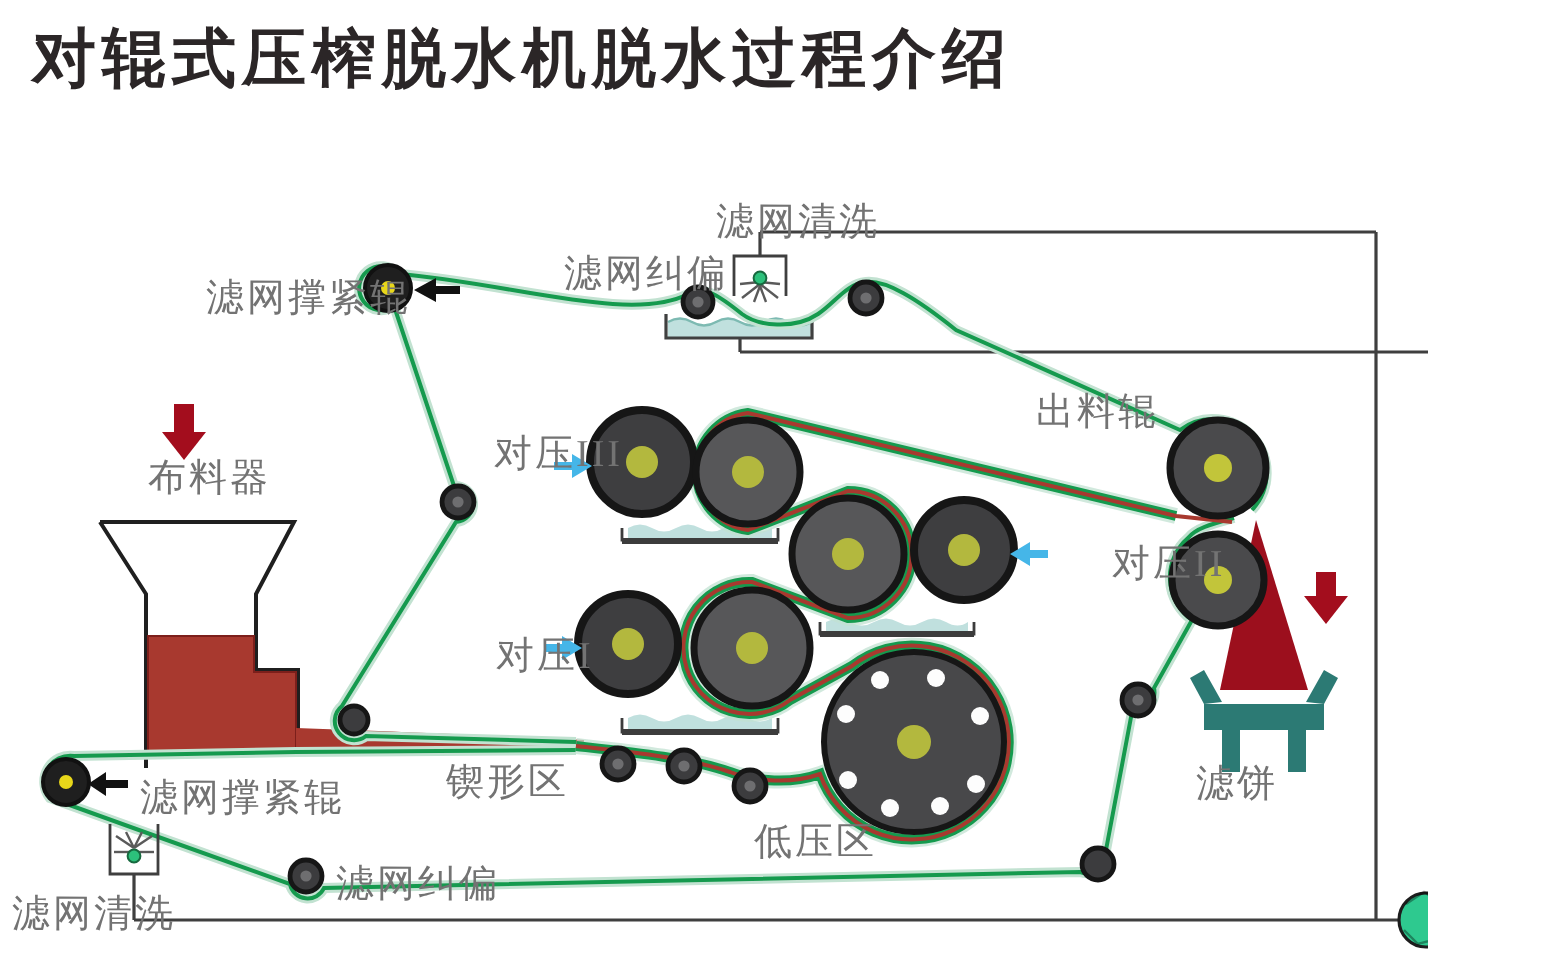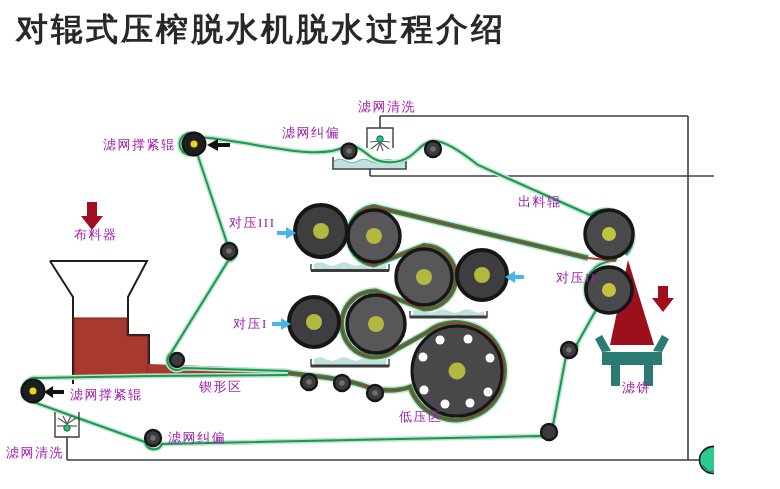--- a/index.html
+++ b/index.html
@@ -1,21 +1,21 @@
 <!DOCTYPE html>
 <html style="--belt-green: #159a4e; --belt-glow: #c2e2d1; --sludge-red: #a8392f; --cake-red: #9c0f1d; --arrow-blue: #45b6e8; --arrow-red: #a30d1d; --roller-dark: #3e3e40; --roller-light: #575759; --roller-ring: #161616; --hub-olive: #b3b83e; --hub-yellow: #e8d71a; --water-blue: #c0e0de; --water-line: #7dbab2; --cart-teal: #2c7a74; --ball-green: #2ec98f; --frame-gray: #3f3f3f;"><head>
 <meta charset="utf-8">
 <style>
   html,body{margin:0;padding:0;background:#ffffff;}
   #canvas{position:relative;width:714px;height:489px;background:#fff;overflow:hidden;
           font-family:"Liberation Serif", serif;text-align:right;}
   #art{position:absolute;left:0;top:0;}
   .title{position:absolute;left:16px;top:8px;font-family:"Liberation Sans","DejaVu Sans",sans-serif;
          font-weight:bold;font-size:32px;letter-spacing:3px;color:#2b2627;white-space:nowrap;}
-  .lbl{position:absolute;font-size:13px;letter-spacing:1.5px;color:#a21caf;white-space:nowrap;
+  .lbl{position:absolute;font-size:19px;letter-spacing:1.5px;color:#737373;white-space:nowrap;
        font-family:"Liberation Serif","DejaVu Serif",serif;}
 </style>
 </head>
 <body>
 
 <div id="canvas">
 
 <svg id="art" width="780" height="489" viewBox="0 0 780 489">
 
   <g style="stroke:var(--frame-gray);stroke-width:1.6;fill:none">
@@ -212,24 +212,24 @@
     <circle cx="713" cy="460" r="13.5" style="fill:var(--ball-green);stroke:#1d1d1d;stroke-width:1.6"></circle>
     <path d="M 703,452 L 712,446 L 723,453 M 702,465 L 709,472 L 720,469" style="stroke:rgba(0,0,0,.35);stroke-width:1.2;fill:none"></path>
   </g>
 </svg>
 
 <div class="title">对辊式压榨脱水机脱水过程介绍</div>
 <div class="lbl" style="left:358px;top:98px">滤网清洗</div>
 <div class="lbl" style="left:282px;top:124px">滤网纠偏</div>
 <div class="lbl" style="left:103px;top:136px">滤网撑紧辊</div>
 <div class="lbl" style="left:518px;top:193px">出料辊</div>
-<div class="lbl" style="left:229px;top:214px">对压III</div>
+<div class="lbl" style="left:247px;top:214px">对压III</div>
 <div class="lbl" style="left:556px;top:269px">对压II</div>
-<div class="lbl" style="left:233px;top:315px">对压I</div>
+<div class="lbl" style="left:248px;top:315px">对压I</div>
 <div class="lbl" style="left:74px;top:226px">布料器</div>
-<div class="lbl" style="left:199px;top:378px">锲形区</div>
-<div class="lbl" style="left:399px;top:408px">低压区</div>
-<div class="lbl" style="left:622px;top:379px">滤饼</div>
+<div class="lbl" style="left:223px;top:378px">锲形区</div>
+<div class="lbl" style="left:377px;top:408px">低压区</div>
+<div class="lbl" style="left:598px;top:379px">滤饼</div>
 <div class="lbl" style="left:70px;top:386px">滤网撑紧辊</div>
 <div class="lbl" style="left:168px;top:429px">滤网纠偏</div>
 <div class="lbl" style="left:6px;top:444px">滤网清洗</div>
 
 </div>
 
 </body></html>

